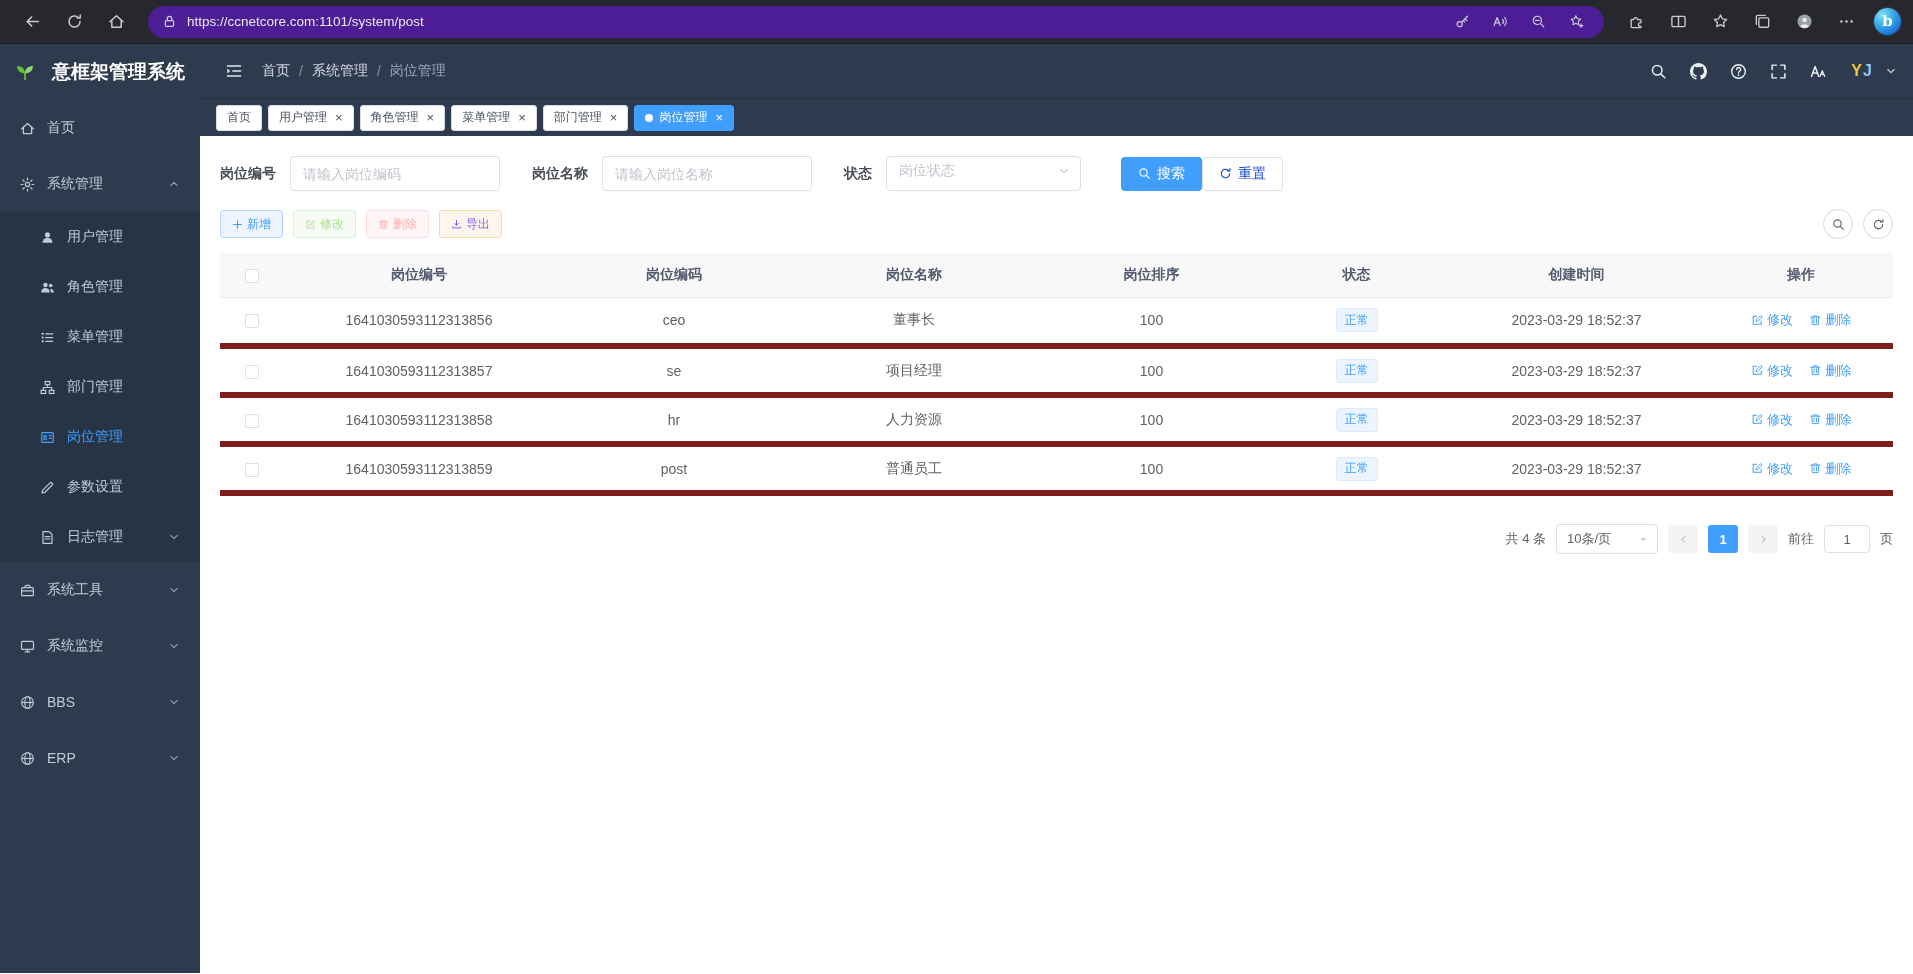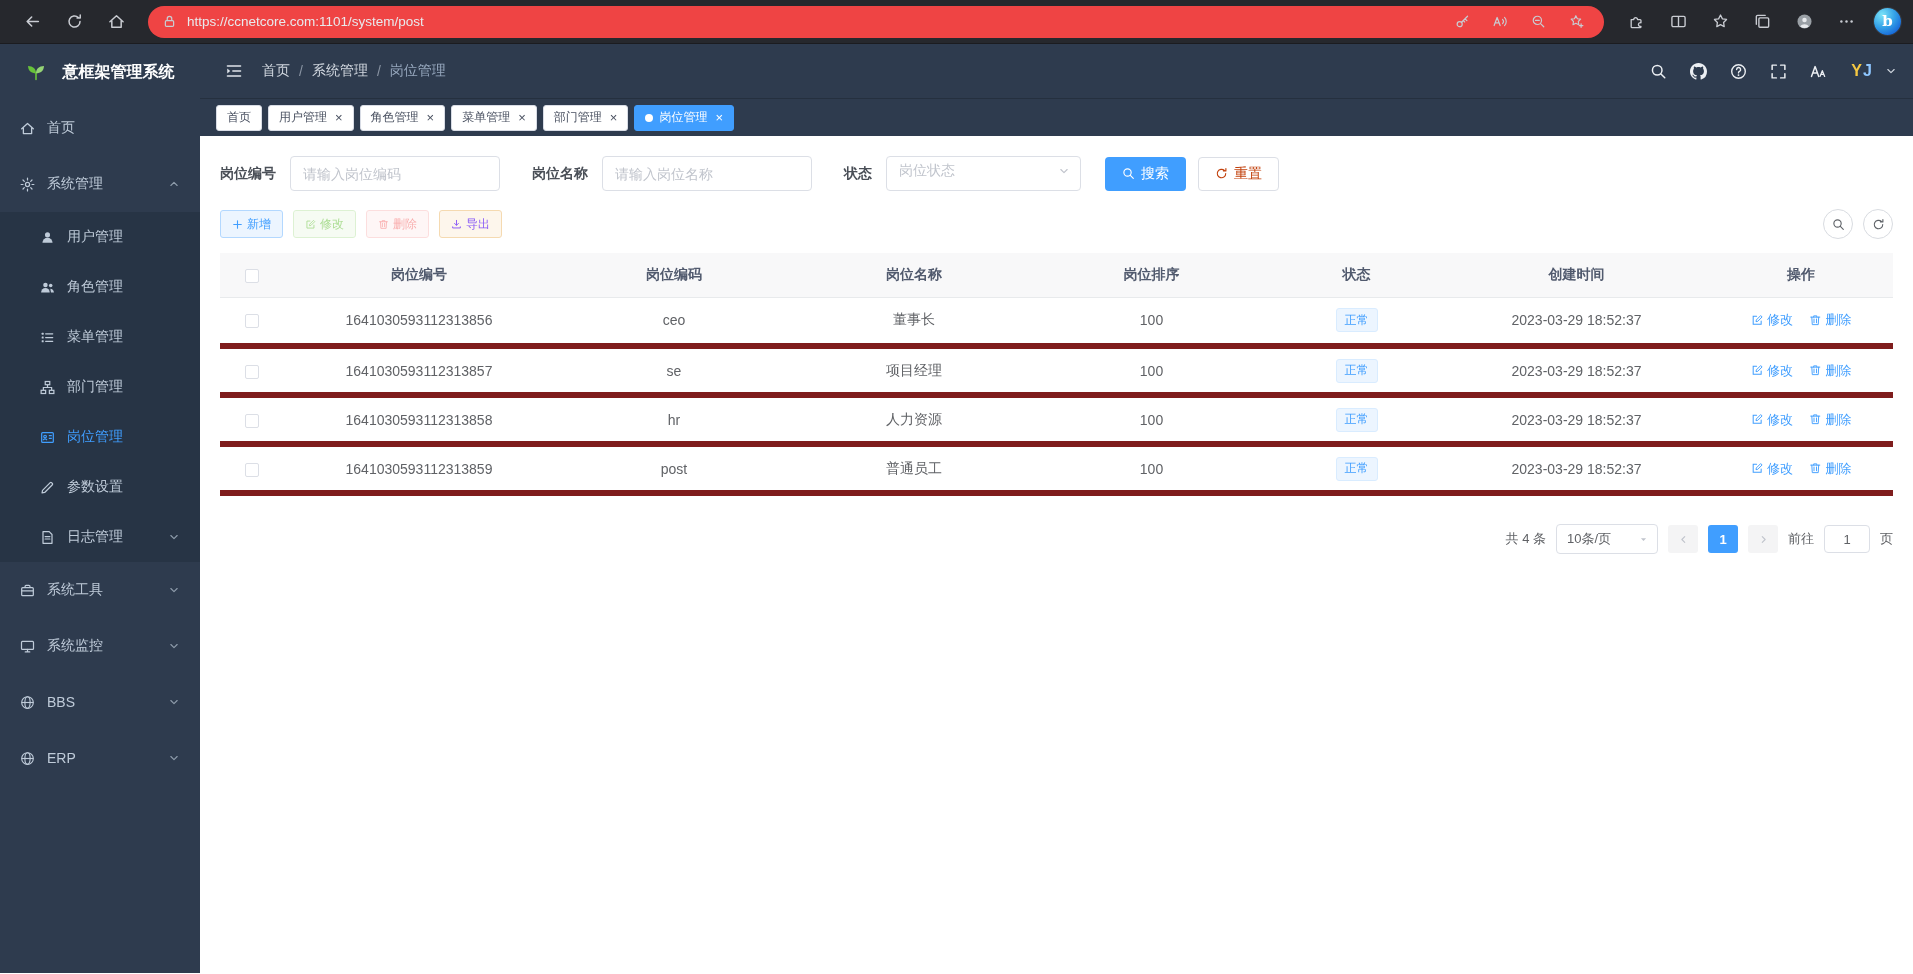--- a/index.html
+++ b/index.html
@@ -5,31 +5,31 @@
 *{box-sizing:border-box;margin:0;padding:0}
 html,body{width:1913px;height:974px;overflow:hidden}
 body{font-family:"Liberation Sans","DejaVu Sans",sans-serif;background:#fff;font-size:14px;color:#606266}
 svg{display:block}
 .mi,.nicon,.bicon,.abicon{display:inline-flex;align-items:center;justify-content:center;line-height:1;flex-shrink:0}
 
 
 .browser{height:44px;background:#26282d;display:flex;align-items:center;padding:0 12px;gap:2px;border-bottom:1px solid #1b1c20}
 .bicon{width:40px;height:36px;color:#c9ccd2;border-radius:6px;cursor:pointer}
 .bicon svg{width:17px;height:17px}
-.addressbar{flex:1;height:32px;margin:0 10px;background:#ef4444;border-radius:16px;display:flex;align-items:center;padding:0 14px;gap:10px;color:#c9ccd2;cursor:text;min-width:0}
+.addressbar{flex:1;height:32px;margin:0 10px;background:#4c1d95;border-radius:16px;display:flex;align-items:center;padding:0 14px;gap:10px;color:#c9ccd2;cursor:text;min-width:0}
 .addressbar svg{width:15px;height:15px}
 .url{flex:1;color:#e8eaed;font-size:13.5px;white-space:nowrap;overflow:hidden}
 .abicon{width:28px;height:28px;border-radius:50%;cursor:pointer;color:#c9ccd2}
 .bing{width:27px;height:27px;border-radius:50%;background:radial-gradient(circle at 30% 25%,#7ce3f7,#35a3e8 45%,#1565d8 82%);display:flex;align-items:center;justify-content:center;margin-left:6px;cursor:pointer;box-shadow:0 0 0 1px rgba(255,255,255,.08)}
 .bing-b{color:#fff;font-weight:bold;font-size:15px;font-family:"DejaVu Serif",serif;transform:translateY(-1px)}
 
 
 .app{display:flex;height:929px}
 .sidebar{width:200px;background:#2e3b4e;color:#bfcbd9;flex-shrink:0;display:flex;flex-direction:column}
-.logo{height:56px;display:flex;align-items:center;justify-content:center;gap:17px;color:#fff;font-weight:bold;font-size:16px;flex-shrink:0}
+.logo{height:56px;display:flex;align-items:center;justify-content:center;gap:17px;color:#fff;font-weight:bold;font-size:19px;flex-shrink:0}
 .logo svg{width:20px;height:20px}
 .menu{flex:1;overflow:hidden}
 .menu-item{height:56px;display:flex;align-items:center;gap:12px;padding:0 20px;cursor:pointer;font-size:14px}
 .menu-item svg{width:15px;height:15px}
 .menu-item.sub{height:50px;background:#273445;padding-left:40px}
 .menu-item.active{color:#409eff}
 .menu-item .arrow{margin-left:auto;color:#8e9cab}
 .menu-item .arrow svg{width:12px;height:12px}
 .main{flex:1;display:flex;flex-direction:column;min-width:0}
 
@@ -62,22 +62,22 @@
 .flabel{font-weight:600;color:#4a4f57;margin-right:14px;white-space:nowrap}
 .grp{margin-left:32px}
 .input{width:210px;height:35px;border:1px solid #dcdfe6;border-radius:4px;padding:0 12px;font-size:14px;color:#606266;outline:none;font-family:inherit;background:#fff}
 .input::placeholder{color:#c0c4cc}
 .select{width:195px;height:35px;border:1px solid #dcdfe6;border-radius:4px;display:flex;align-items:center;justify-content:space-between;padding:0 10px 6px 12px;cursor:pointer;background:#fff}
 .select .ph{color:#c0c4cc}
 .select .mi{color:#c0c4cc}
 .select svg{width:12px;height:12px}
 .btn{display:inline-flex;align-items:center;gap:6px;height:34px;padding:0 16px;border-radius:4px;border:1px solid transparent;font-size:14px;cursor:pointer;font-family:inherit;background:#fff}
 .btn svg{width:13px;height:13px}
-.btn-primary{background:#409eff;color:#fff;margin-left:24px}
-.btn-default{background:#fff;border-color:#dcdfe6;color:#c2410c;margin-left:12px}
+.btn-primary{background:#409eff;color:#fff;margin-left:40px}
+.btn-default{background:#fff;border-color:#dcdfe6;color:#1d4ed8;}
 .toolbar{display:flex;align-items:center;margin-top:18px;gap:10px}
 .btn.mini{height:28px;padding:0 11px;font-size:12px;border-radius:3px;gap:4px}
 .btn.mini svg{width:11px;height:11px}
 .plain-primary{background:#ecf5ff;border-color:#b3d8ff;color:#409eff}
 .plain-success{background:#f0f9eb;border-color:#c2e7b0;color:#67c23a;opacity:.55;cursor:not-allowed}
 .plain-danger{background:#fef0f0;border-color:#fbc4c4;color:#f56c6c;opacity:.55;cursor:not-allowed}
 .plain-warning{background:#fdf6ec;border-color:#f5dab1;color:#8b5cf6}
 .toolbar-right{margin-left:auto;display:flex;gap:10px}
 .circle-btn{width:30px;height:30px;border-radius:50%;border:1px solid #d9dce1;background:#fff;color:#5f6368;display:flex;align-items:center;justify-content:center;cursor:pointer}
 .circle-btn svg{width:13px;height:13px}

